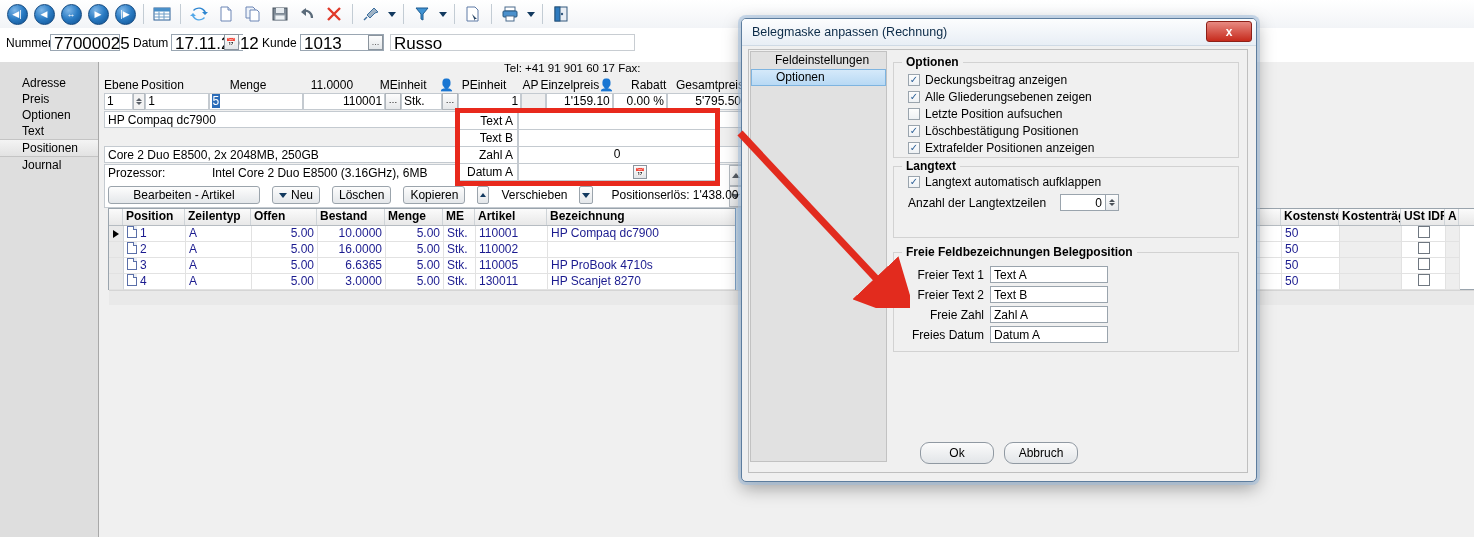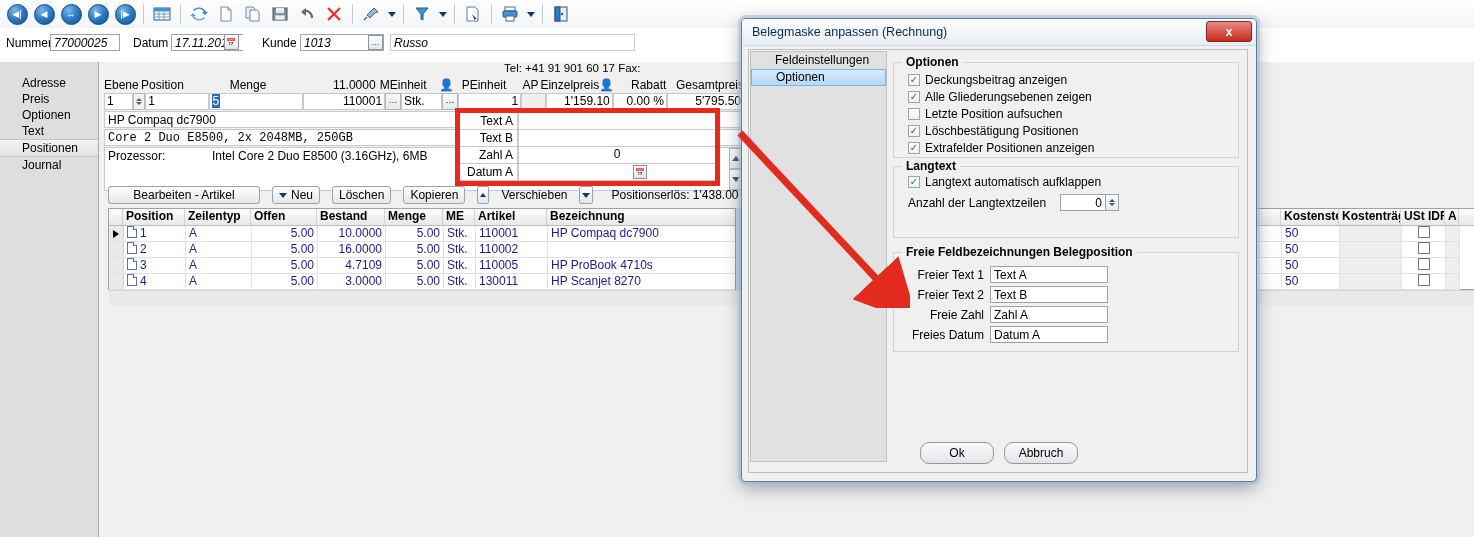--- a/index.html
+++ b/index.html
@@ -24,21 +24,21 @@
     border:1px solid #10477f;display:flex;align-items:center;justify-content:center;
     color:#fff;font-size:9px;line-height:1;}
   .drop{width:13px;height:22px;display:flex;align-items:center;justify-content:center;}
   .drop:after{content:"";border-left:4px solid transparent;border-right:4px solid transparent;
     border-top:5px solid #12395f;}
 
   
   .hdr{position:absolute;left:0;top:28px;width:1474px;height:34px;background:#fff;}
   .lbl{font-size:12px;color:#000;}
   .fld{border:1px solid #9aa6b2;background:#fff;height:17px;line-height:17px;
-    font-size:12px;padding:0 3px;box-sizing:border-box;font-style:italic;}
+    font-size:17px;padding:0 3px;box-sizing:border-box;}
   .fldflat{border:1px solid #c8cdd2;background:#fff;}
   .minibtn{width:15px;height:16px;border:1px solid #8b949d;
     background:linear-gradient(#fdfdfd,#e3e6e9);font-size:8px;display:inline-flex;
     align-items:center;justify-content:center;box-sizing:border-box;}
 
   
   .leftnav{position:absolute;left:0;top:62px;width:98px;height:475px;
     background:#dedede;border-right:1px solid #a8a8a8;}
   .nav-item{height:16px;line-height:16px;padding-left:22px;font-size:12px;color:#000;}
   .nav-item.sel{background:linear-gradient(#f4f4f4,#e2e2e2);
@@ -307,21 +307,21 @@
 
   <div class="work">
 
     <div class="telline">Tel: +41 91 901 60 17   Fax:</div>
 
     <div class="dgrid">
       <div class="dhead">
         <span style="width:44px">Ebene</span>
         <span style="width:105px">Position</span>
         <span style="width:96px">Menge</span>
-        <span style="width:77px;text-align:right">11.0000</span>
+        <span style="width:77px;">11.0000</span>
         <span style="width:5px"></span>
         <span style="width:70px">MEinheit</span>
         <span style="width:18px">👤</span>
         <span style="width:62px;text-align:right">PEinheit</span>
         <span style="width:38px;text-align:right">AP</span>
         <span style="width:72px;text-align:right">Einzelpreis</span>
         <span style="width:16px">👤</span>
         <span style="width:62px;text-align:right">Rabatt</span>
         <span style="width:92px;text-align:right">Gesamtpreis</span>
       </div>
@@ -339,21 +339,21 @@
         <div class="cell" style="width:44px">Stk.</div>
         <div class="dots">…</div>
         <div class="cell r" style="width:68px">1</div>
         <div class="cell cellg" style="width:26px"></div>
         <div class="cell r" style="width:72px">1'159.10</div>
         <div class="cell r" style="width:58px">0.00 %</div>
         <div class="cell r" style="width:83px">5'795.50</div>
       </div>
 
       <div class="textline" style="width:639px;margin-top:1px;">HP Compaq dc7900</div>
-      <div class="textline" style="width:639px;margin-top:1px;font-family:Liberation Mono, monospace;">Core 2 Duo E8500, 2x 2048MB, 250GB</div>
+      <div class="textline" style="width:639px;margin-top:18px;">Core 2 Duo E8500, 2x 2048MB, 250GB</div>
 
       <div style="position:relative;margin-top:1px;">
         <div class="longtext" style="width:639px;height:44px;">
           <div style="white-space:pre">Prozessor:              Intel Core 2 Duo E8500 (3.16GHz), 6MB</div>
         </div>
         <div style="position:absolute;right:1px;top:1px;width:14px;height:21px;
              border:1px solid #b4bac0;background:linear-gradient(#fcfcfc,#e9ebed);
              display:flex;align-items:center;justify-content:center;box-sizing:border-box;">
           <i style="border-left:4px solid transparent;border-right:4px solid transparent;border-bottom:5px solid #5a6068;display:block"></i>
           </div>
@@ -462,21 +462,21 @@
       <div class="td g" style="width:62px"></div>
       <div class="td" style="width:44px;text-align:center"><span class="chk"></span></div>
       <div class="td g" style="width:14px"></div>
     </div>
 
     <div class="trow">
       <div class="rowmark"></div>
       <div class="td" style="width:62px"><span class="pgicon"></span><span>3</span></div>
       <div class="td" style="width:66px">A</div>
       <div class="td r" style="width:66px">5.00</div>
-      <div class="td r" style="width:68px">4.7109</div>
+      <div class="td r" style="width:68px">6.6365</div>
       <div class="td r" style="width:58px">5.00</div>
       <div class="td" style="width:32px">Stk.</div>
       <div class="td" style="width:72px">110005</div>
       <div class="td" style="width:190px">HP ProBook 4710s</div>
       <div class="td r" style="width:44px">1'25</div>
       <div class="td" style="width:500px"></div>
       <div class="td" style="width:58px">50</div>
       <div class="td g" style="width:62px"></div>
       <div class="td" style="width:44px;text-align:center"><span class="chk"></span></div>
       <div class="td g" style="width:14px"></div>

